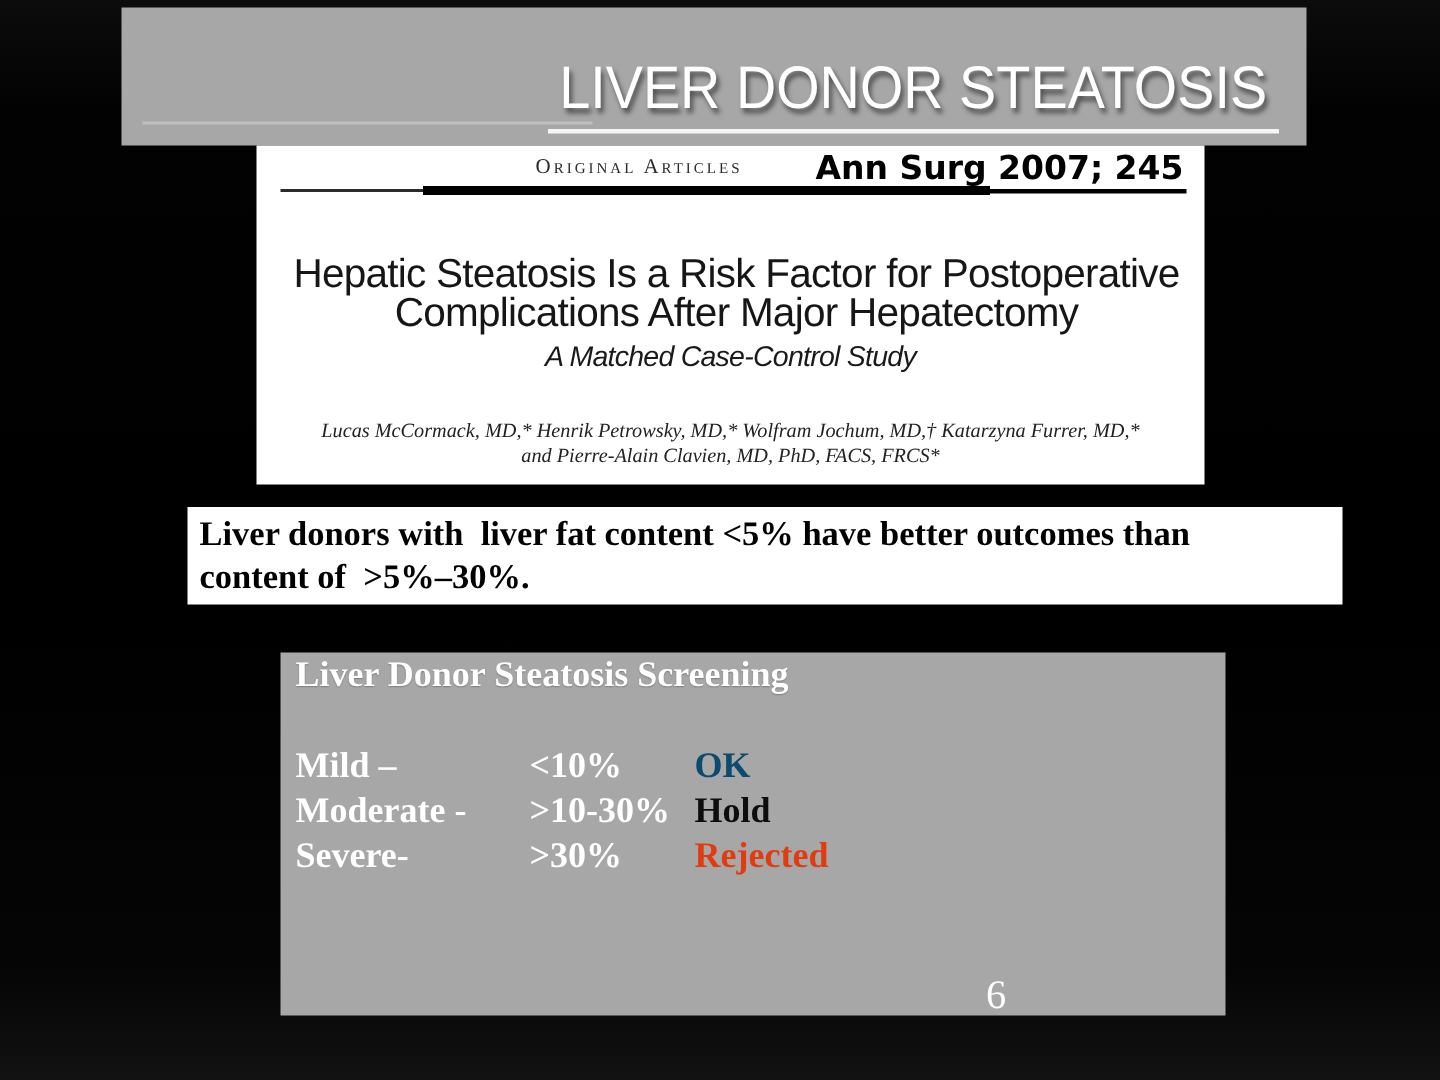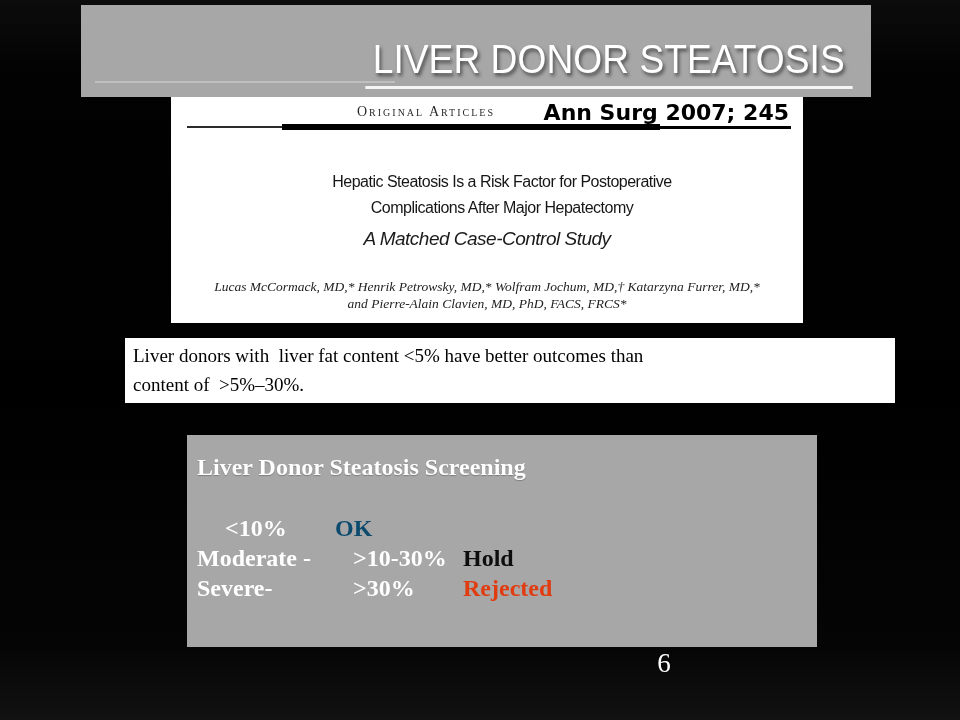--- a/index.html
+++ b/index.html
@@ -56,24 +56,24 @@
     letter-spacing:0px;
     text-align:right;
   }
   .rule-thin{
     position:absolute;left:16px;top:29px;width:95px;height:2px;background:#2b2b2b;
   }
   .rule-thick{
     position:absolute;left:111px;top:27px;width:378px;height:6px;background:#000;
   }
   .article-title{
-    position:absolute;left:15px;top:72px;width:100%;
+    position:absolute;left:4px;top:72px;width:100%;
     margin:0;text-align:center;
     font-family:"Liberation Sans", sans-serif;
-    font-weight:400;font-size:16px;line-height:26px;color:#161616;
+    font-weight:400;font-size:27px;line-height:26px;color:#161616;
     letter-spacing:-0.5px;
   }
   .article-subtitle{
     position:absolute;left:0;top:131px;width:100%;
     text-align:center;font-family:"Liberation Sans", sans-serif;
     font-style:italic;font-size:19px;color:#1a1a1a;
     letter-spacing:-0.5px;
   }
   .article-authors{
     position:absolute;left:0;top:181px;width:100%;
@@ -84,30 +84,30 @@
   
   .statement-box{
     position:absolute;left:125px;top:338px;width:770px;height:65px;
     background:#ffffff;color:#000;
     box-sizing:border-box;
     padding:3px 8px;
   }
   .statement-box p{
     margin:0;
     font-family:"Liberation Serif", serif;
-    font-weight:400;font-size:19px;line-height:29px;
+    font-weight:700;font-size:23px;line-height:29px;
     white-space:pre-wrap;
   }
 
   
   .screening-box{
-    position:absolute;left:187px;top:435px;width:630px;height:212px;
+    position:absolute;left:187px;top:435px;width:630px;height:242px;
     background:#a7a7a7;
     box-sizing:border-box;
-    padding:18px 10px;
+    padding:1px 10px;
     font-family:"Liberation Serif", serif;
     font-weight:700;color:#ffffff;
   }
   .screening-title{
     font-size:24px;line-height:28px;
     text-shadow:0 1px 1px rgba(0,0,0,0.25);
   }
   .screening-rows{margin-top:32px;}
   .s-row{display:flex;font-size:24px;line-height:30px;}
   .s-grade{width:128px;flex:0 0 auto;}
@@ -143,20 +143,21 @@
   </section>
 
   <section class="statement-box">
     <p><span>Liver donors with  liver fat content &lt;5% have better outcomes than</span><br><span>content of  &gt;5%–30%.</span></p>
   </section>
 
   <section class="screening-box">
     <div class="screening-title">Liver Donor Steatosis Screening</div>
     <div class="screening-rows">
       <div class="s-row">
+        <span class="s-grade">Mild –</span>
         <span class="s-range">&lt;10%</span>
         <span class="s-status" style="color: #0c4a6e;">OK</span>
       </div>
       <div class="s-row">
         <span class="s-grade">Moderate -</span>
         <span class="s-range">&gt;10-30%</span>
         <span class="s-status" style="color: rgb(13, 13, 13);">Hold</span>
       </div>
       <div class="s-row">
         <span class="s-grade">Severe-</span>

